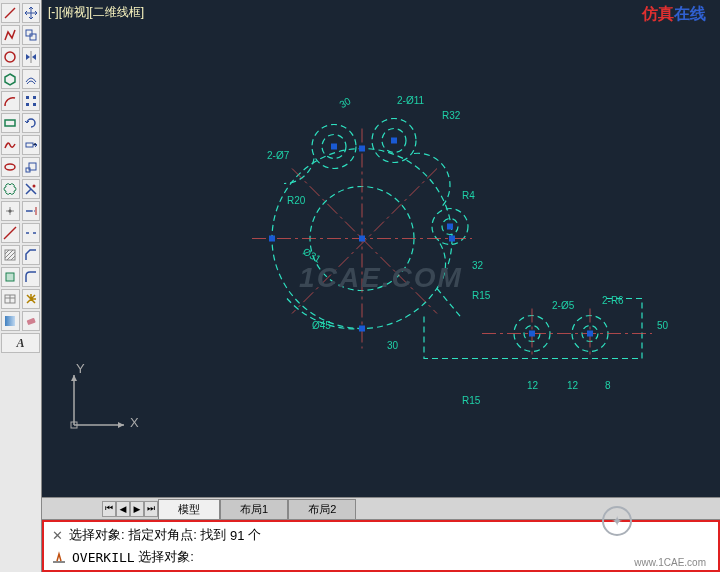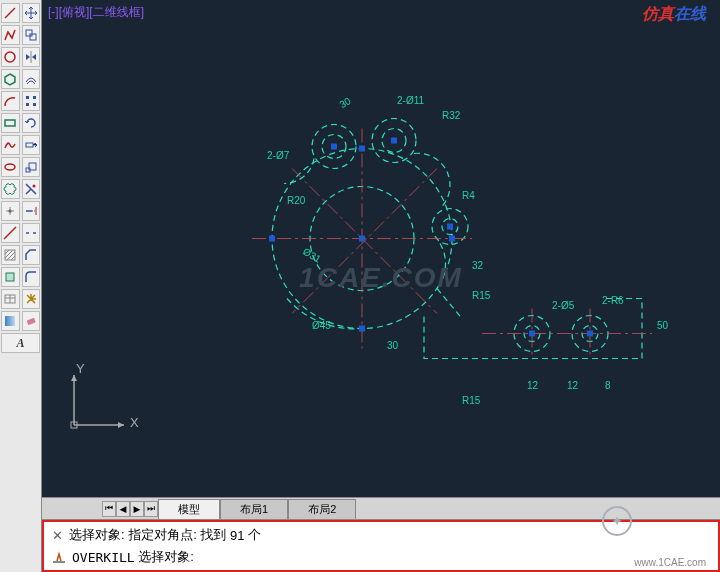--- a/index.html
+++ b/index.html
@@ -57,21 +57,21 @@
 }
 .canvas-area {
   flex: 1;
   position: relative;
   overflow: hidden;
 }
 .view-label {
   position: absolute;
   top: 4px;
   left: 6px;
-  color: #8b5cf6;
+  color: #fef9c3;
   font-size: 12px;
 }
 .drawing {
   position: absolute;
   top: 0;
   left: 0;
   width: 100%;
   height: 100%;
 }
 .watermark-center {
@@ -158,21 +158,20 @@
   margin-right: 6px;
   display: flex;
   align-items: center;
   justify-content: center;
 }
 .watermark-tr {
   position: absolute;
   right: 14px;
   top: 4px;
   font-size: 16px;
-  font-style: italic;
   font-weight: bold;
   font-family: "KaiTi", "楷体", serif;
   pointer-events: none;
 }
 .watermark-tr .red { color: #e03030; }
 .watermark-tr .blue { color: #3060d0; }
 .watermark-br {
   position: absolute;
   right: 14px;
   bottom: 4px;

